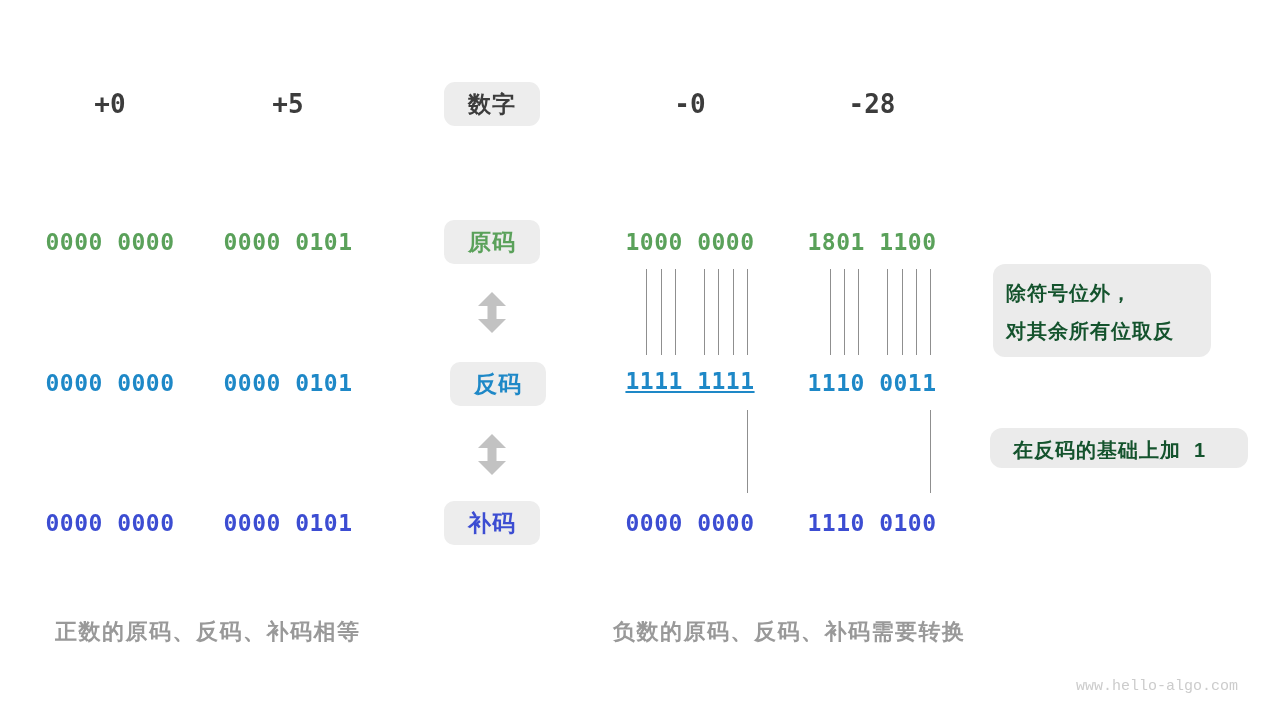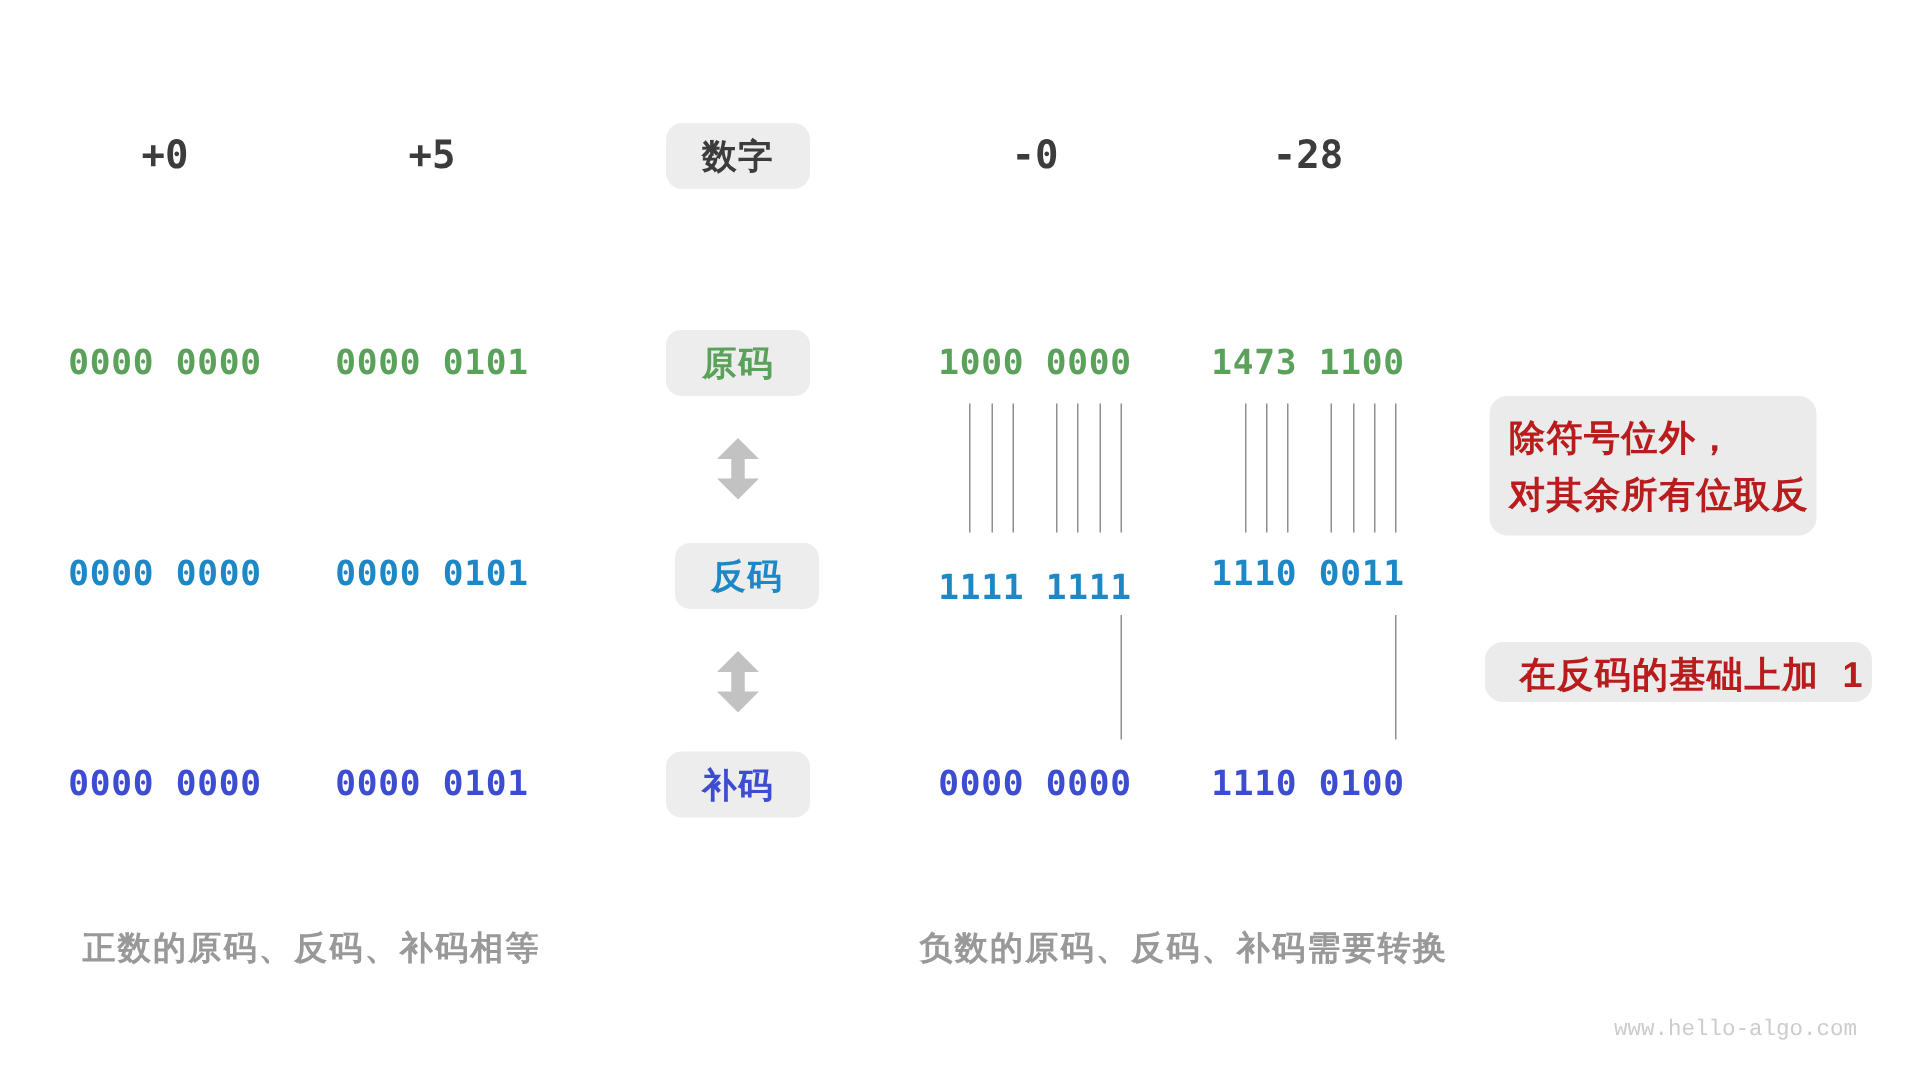--- a/index.html
+++ b/index.html
@@ -16,21 +16,21 @@
   .dark   { color:#3C3C3C; }
   .tag {
     position:absolute; transform:translate(-50%,-50%);
     width:96px; height:44px; background:#EDEDED; border-radius:10px;
     display:flex; align-items:center; justify-content:center;
     font-weight:700; font-size:23px; letter-spacing:1px;
   }
   .vline { position:absolute; width:1px; background:#8F8F8F; }
   .annot {
     position:absolute; background:#EBEBEB; border-radius:12px;
-    color:#b91c1c; font-weight:700; font-size:24px; letter-spacing:1px;
+    color:#14532d; font-weight:700; font-size:20px; letter-spacing:1px;
   }
   .annot1 { left:993px; top:264px; width:218px; height:93px; padding:10px 0 0 13px; box-sizing:border-box; line-height:38px; }
   .annot2 { left:990px; top:428px; width:258px; height:40px; line-height:45px; padding-left:23px; box-sizing:border-box; white-space:pre; }
   .caption {
     position:absolute; font-weight:700; font-size:22px; color:#999999;
     letter-spacing:1.5px; white-space:nowrap;
   }
   .watermark {
     position:absolute; right:42px; top:678px;
     font-family:Liberation Mono, monospace; font-size:15px; color:#CCCCCC;
@@ -45,21 +45,21 @@
   <div class="abs-c num" style="left:110px; top:104px;">+0</div>
   <div class="abs-c num" style="left:288px; top:104px;">+5</div>
   <div class="tag dark" style="left:492px; top:104px;border-radius:11px;">数字</div>
   <div class="abs-c num" style="left:690px; top:104px;">-0</div>
   <div class="abs-c num" style="left:872px; top:104px;">-28</div>
 
   <div class="abs-c bin green" style="left:110px; top:242px;">0000 0000</div>
   <div class="abs-c bin green" style="left:288px; top:242px;">0000 0101</div>
   <div class="tag green" style="left:492px; top:242px;">原码</div>
   <div class="abs-c bin green" style="left:690px; top:242px;">1000 0000</div>
-  <div class="abs-c bin green" style="left:872px; top:242px;">1473 1100</div>
+  <div class="abs-c bin green" style="left:872px; top:242px;">1801 1100</div>
 
   <div class="vline" style="left:646px; top:269px; height:86px;"></div>
   <div class="vline" style="left:661px; top:269px; height:86px;"></div>
   <div class="vline" style="left:675px; top:269px; height:86px;"></div>
   <div class="vline" style="left:704px; top:269px; height:86px;"></div>
   <div class="vline" style="left:718px; top:269px; height:86px;"></div>
   <div class="vline" style="left:733px; top:269px; height:86px;"></div>
   <div class="vline" style="left:747px; top:269px; height:86px;"></div>
 
   <div class="vline" style="left:830px; top:269px; height:86px;"></div>
@@ -77,21 +77,21 @@
   </svg>
 
   <div class="annot annot1">
     <div>除符号位外，</div>
     <div>对其余所有位取反</div>
   </div>
 
   <div class="abs-c bin blue" style="left:110px; top:383px;">0000 0000</div>
   <div class="abs-c bin blue" style="left:288px; top:383px;">0000 0101</div>
   <div class="tag blue" style="left:498px; top:384px;">反码</div>
-  <div class="abs-c bin blue" style="left:690px; top:392px;">1111 1111</div>
+  <div class="abs-c bin blue" style="left:690px; top:381px;text-decoration:underline;">1111 1111</div>
   <div class="abs-c bin blue" style="left:872px; top:383px;">1110 0011</div>
 
   <div class="vline" style="left:747px; top:410px; height:83px;"></div>
   <div class="vline" style="left:930px; top:410px; height:83px;"></div>
 
   <svg class="arrow" style="left:492px; top:434px;" width="28" height="41" viewBox="0 0 28 41">
     <polygon points="14,0 28,14 0,14" fill="#C2C2C2"></polygon>
     <rect x="9.5" y="12" width="9" height="17" fill="#C2C2C2"></rect>
     <polygon points="14,41 28,27 0,27" fill="#C2C2C2"></polygon>
   </svg>

